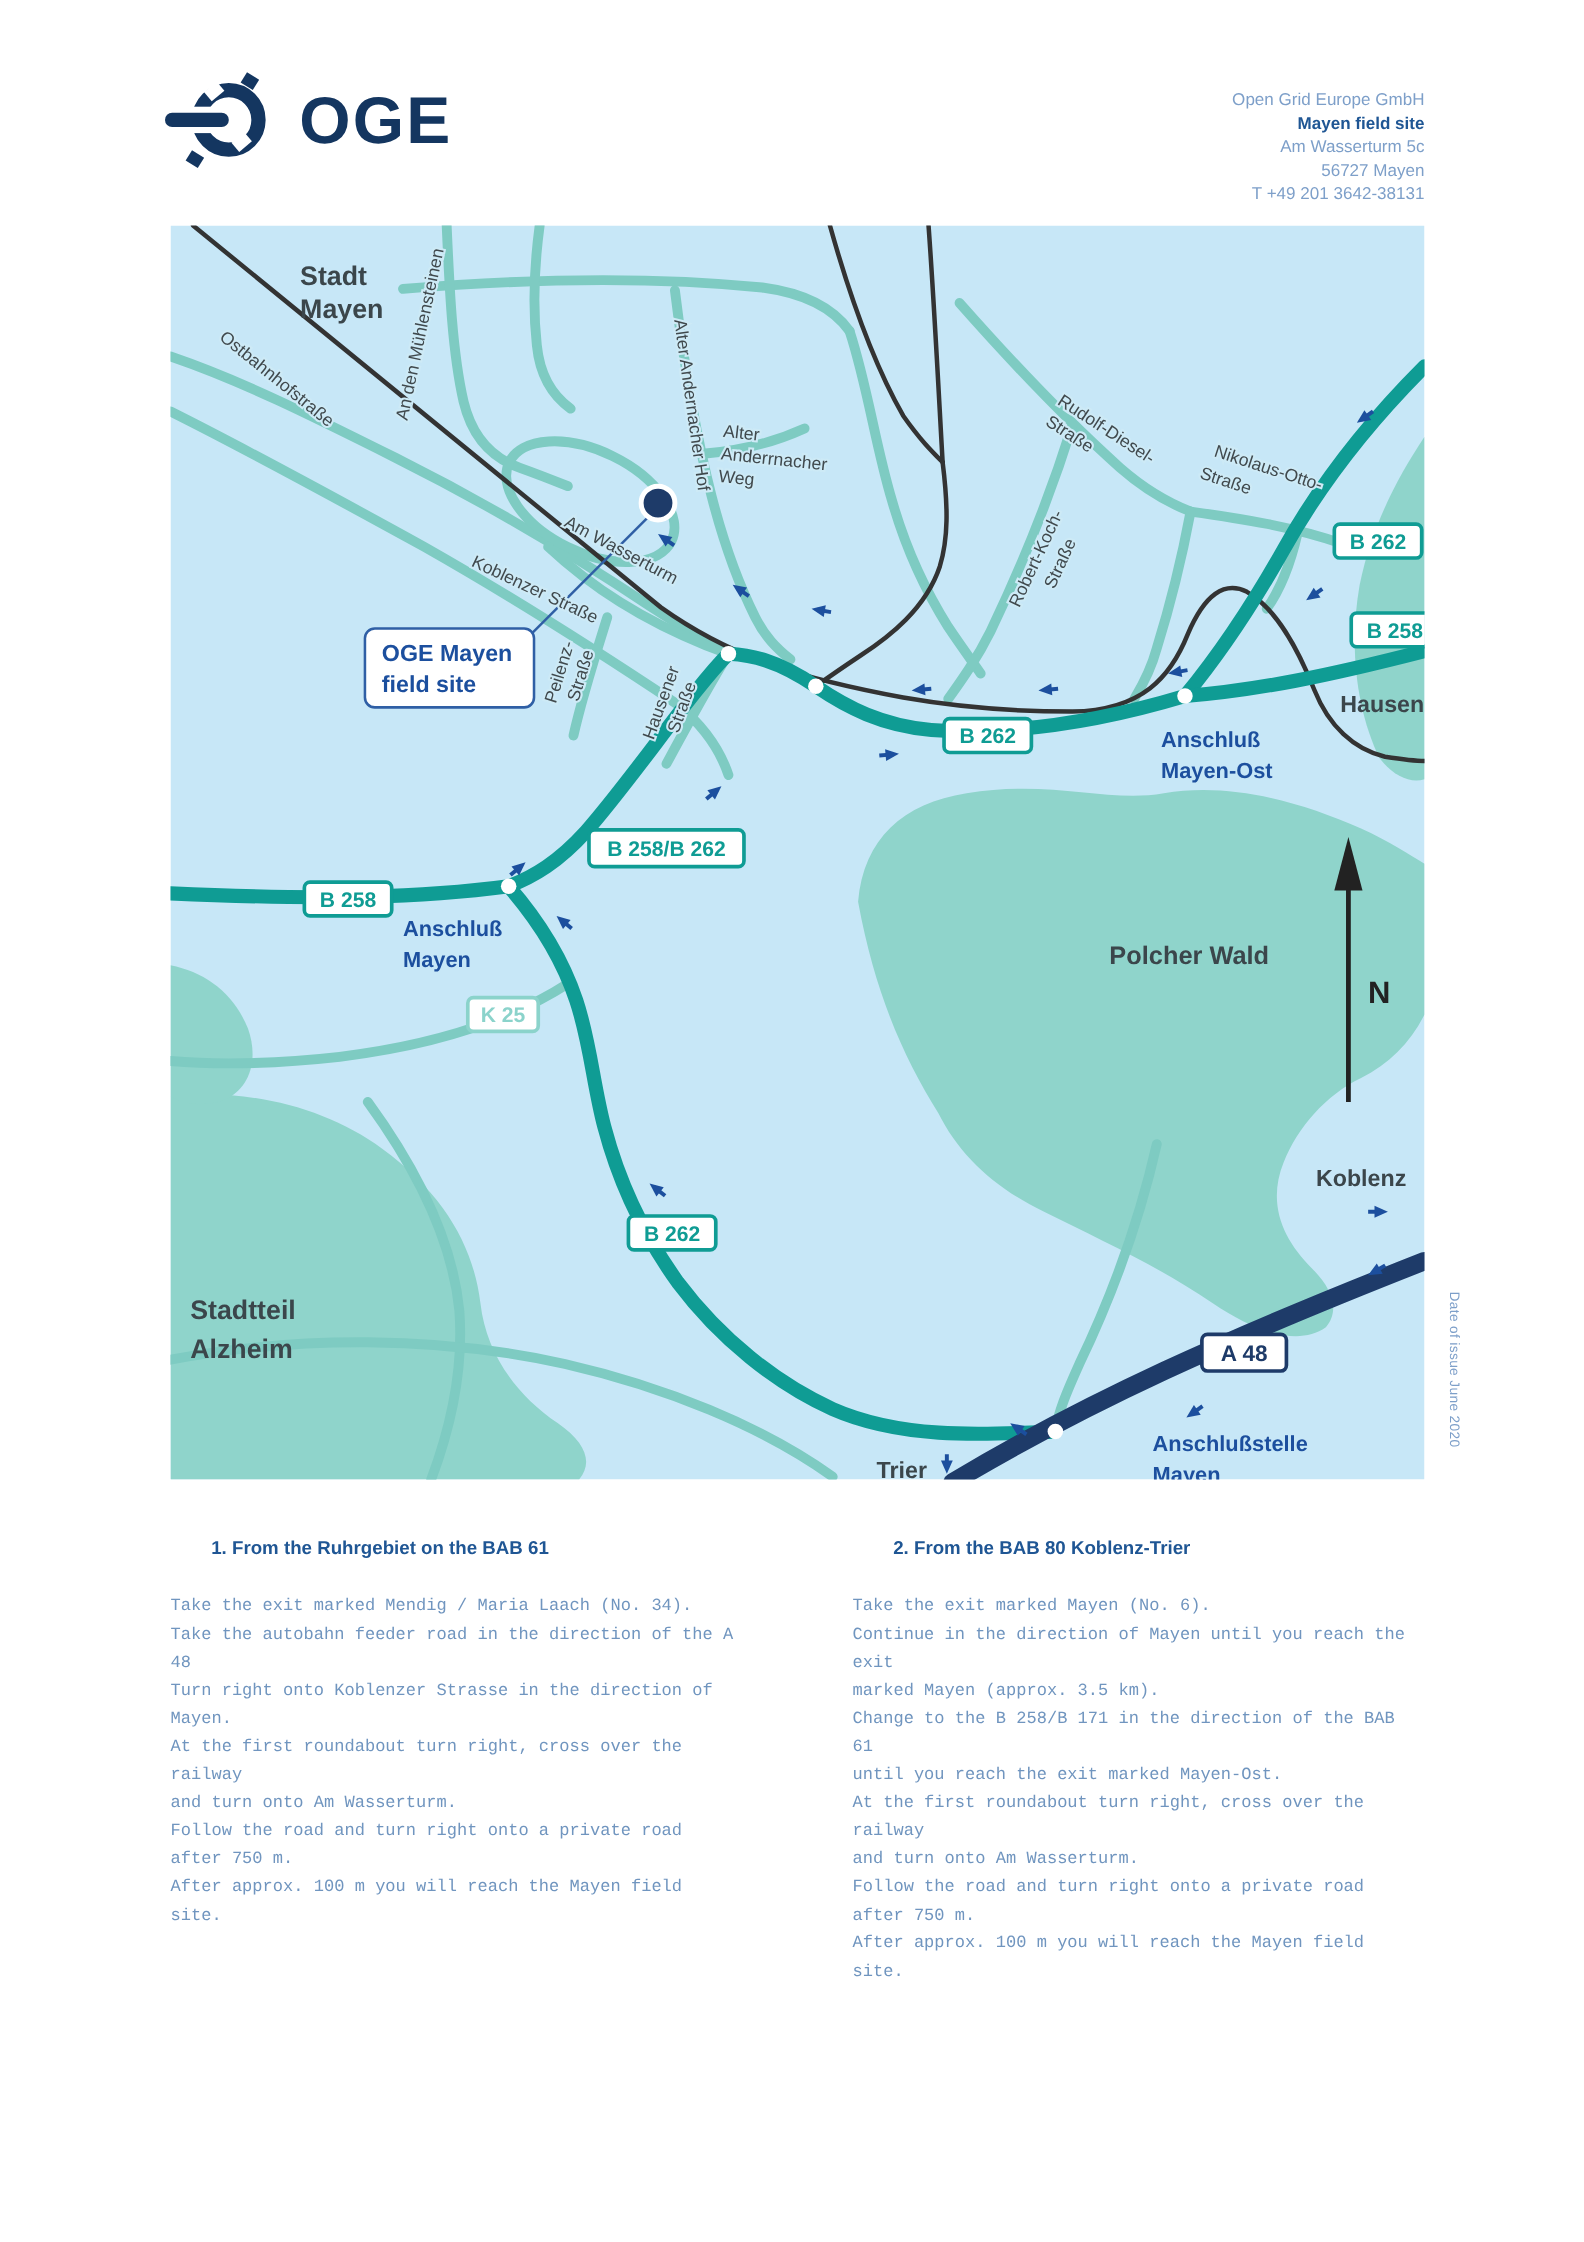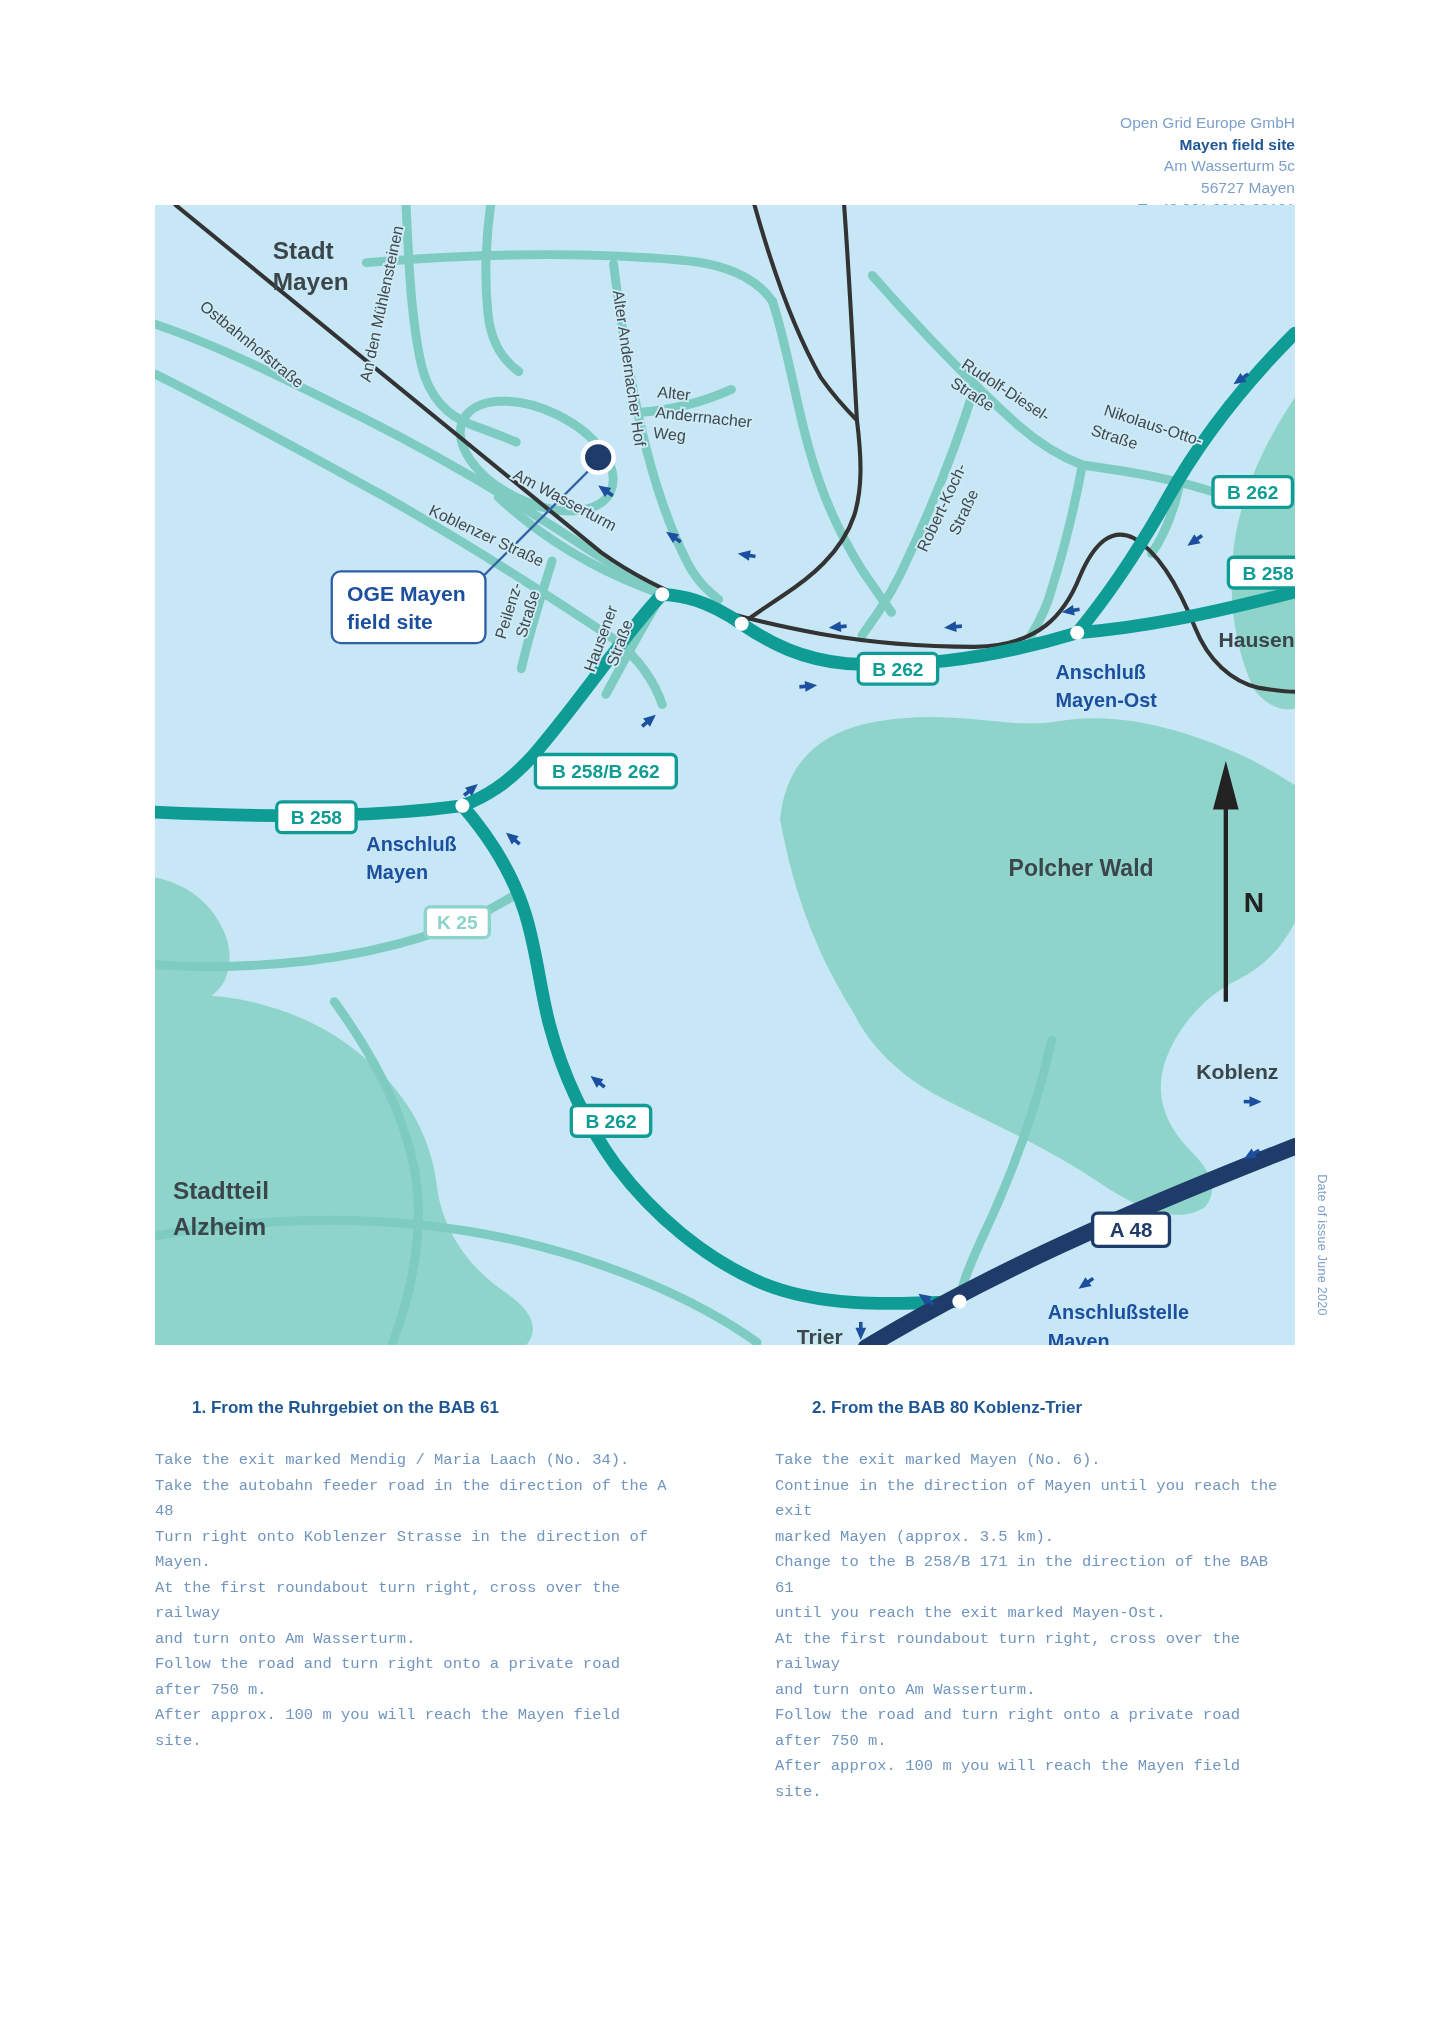--- a/index.html
+++ b/index.html
@@ -4,21 +4,21 @@
 <style>
   * { margin:0; padding:0; box-sizing:border-box; }
   html,body { background:#ffffff; }
   .page { position:relative; width:1440px; height:2038px; background:#ffffff;
           font-family:"Liberation Sans", sans-serif; overflow:hidden; }
 
   
   .logo { position:absolute; left:150px; top:64px; display:flex; align-items:center; gap:16px; }
   .logo-text { font-size:60px; font-weight:800; color:#143660; letter-spacing:2px; line-height:1; }
   .address { position:absolute; right:145px; top:80px; text-align:right;
-             font-size:15.5px; line-height:21.5px; color:#7d9fc9;margin-top:32px; }
+             font-size:15.5px; line-height:21.5px; color:#7d9fc9; }
   .address .addr-site { font-weight:700; color:#1f5694; }
 
   
   .map-wrap { position:absolute; left:155px; top:205px; width:1140px; height:1140px; }
   .map-wrap svg { display:block; }
 
   .date-note { position:absolute; left:1322px; top:1245px; transform:translate(-50%,-50%) rotate(90deg);
                white-space:nowrap; font-size:12.5px; color:#7d9fc9; letter-spacing:.3px; }
 
   
@@ -50,20 +50,32 @@
   .directions { position:absolute; left:155px; top:1398px; width:1140px;
                 display:grid; grid-template-columns:515px 520px; column-gap:105px; }
   .directions h3 { font-size:17px; font-weight:700; color:#1f5694; margin-bottom:30px;margin-left:37px; }
   .dir-line { font-size:15.5px; line-height:25.5px; color:#7095bf;font-family:Liberation Mono, monospace; }
 </style>
 </head>
 <body>
 
 <div class="page">
 
+  <div class="logo">
+    <svg width="106" height="92" viewBox="0 0 106 92">
+      <circle cx="58" cy="45" r="27" fill="none" stroke="#143660" stroke-width="13"></circle>
+      <rect x="20" y="33" width="24" height="24" fill="#ffffff"></rect>
+      <rect x="37" y="14" width="15" height="11" fill="#ffffff" transform="rotate(-40 44 19)"></rect>
+      <rect x="62" y="60" width="15" height="11" fill="#ffffff" transform="rotate(-40 69 65)"></rect>
+      <rect x="71" y="4" width="13" height="11" fill="#143660" transform="rotate(32 77 9)"></rect>
+      <rect x="21" y="75" width="13" height="11" fill="#143660" transform="rotate(32 27 80)"></rect>
+      <rect x="0" y="38.5" width="58" height="13" rx="6.5" fill="#143660"></rect>
+    </svg>
+    <span class="logo-text">OGE</span>
+  </div>
 
   <div class="address">
     <div class="addr-company">Open Grid Europe GmbH</div>
     <div class="addr-site">Mayen field site</div>
     <div class="addr-street">Am Wasserturm 5c</div>
     <div class="addr-city">56727 Mayen</div>
     <div class="addr-phone">T +49 201 3642-38131</div>
   </div>
 
   <div class="map-wrap">

